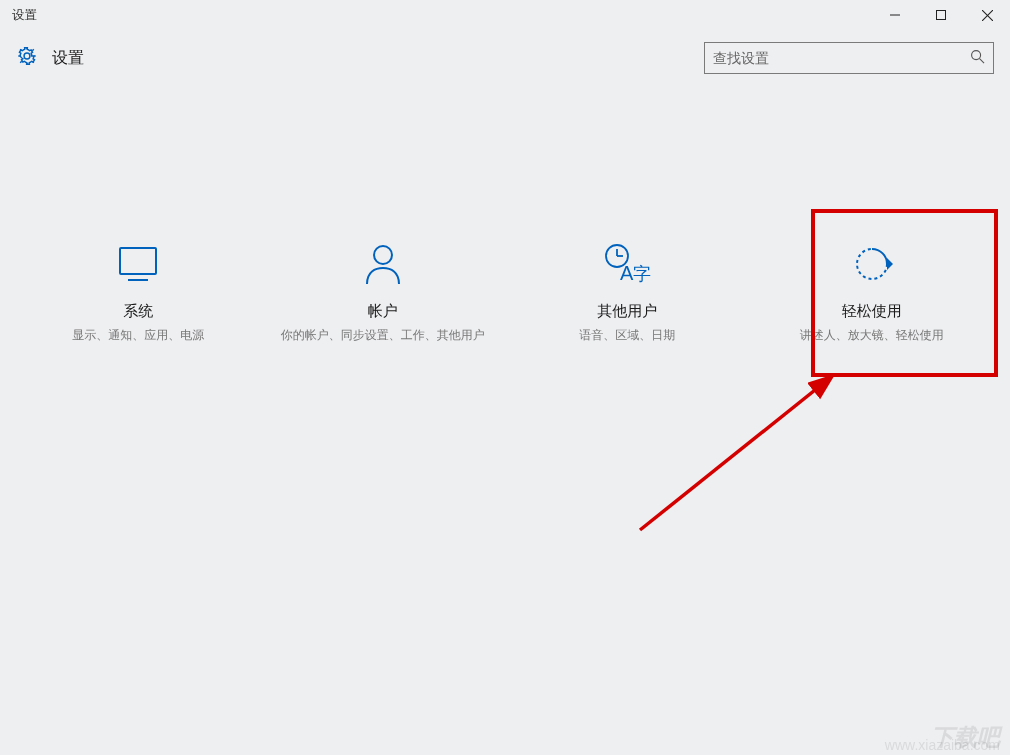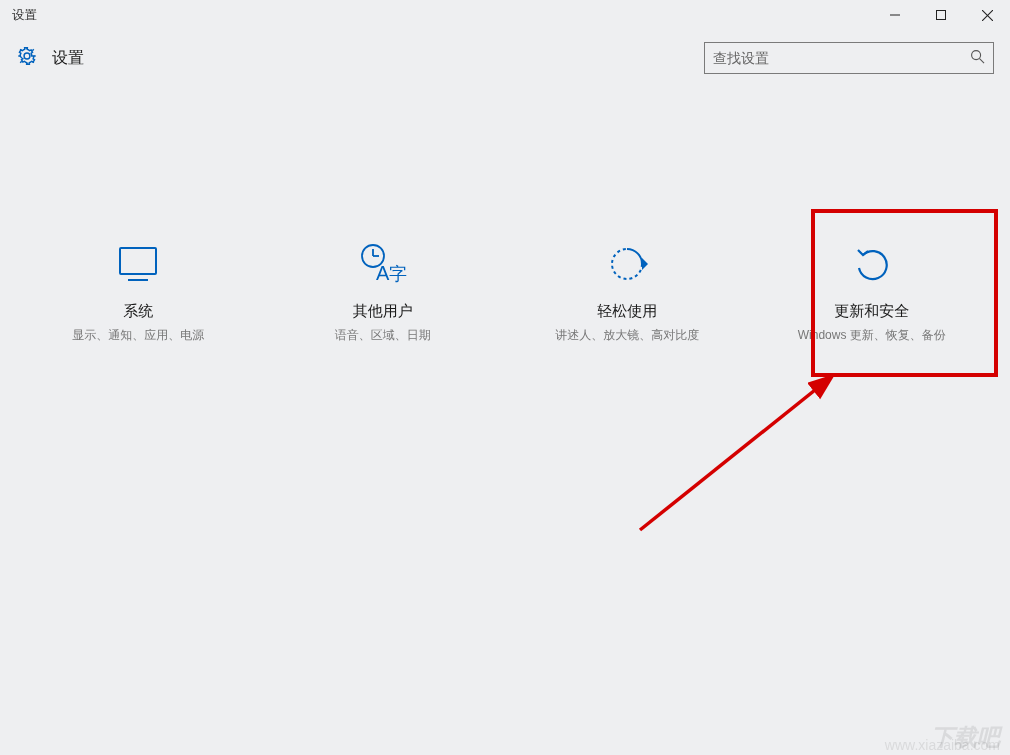--- a/index.html
+++ b/index.html
@@ -220,20 +220,30 @@
         <line x1="12" y1="36" x2="32" y2="36"></line>
       </svg>
     </div>
     <div class="tile-title">系统</div>
     <div class="tile-desc">显示、通知、应用、电源</div>
   </div>
 
 
 
 
+  <div class="tile">
+    <div class="tile-icon">
+      <svg width="40" height="44" viewBox="0 0 40 44" fill="none" stroke="#0062bd" stroke-width="2">
+        <circle cx="20" cy="13" r="9"></circle>
+        <path d="M4 42 C4 30 12 26 20 26 C28 26 36 30 36 42"></path>
+      </svg>
+    </div>
+    <div class="tile-title">帐户</div>
+    <div class="tile-desc">你的帐户、同步设置、工作、其他用户</div>
+  </div>
 
   <div class="tile">
     <div class="tile-icon">
       <svg width="48" height="44" viewBox="0 0 48 44" fill="none" stroke="#0062bd" stroke-width="1.8">
         <circle cx="14" cy="14" r="11"></circle>
         <line x1="14" y1="14" x2="14" y2="7"></line>
         <line x1="14" y1="14" x2="20" y2="14"></line>
         <text x="17" y="38" font-size="20" fill="#0062bd" stroke="none" font-family="Microsoft YaHei" font-weight="500">A</text>
         <text x="30" y="38" font-size="18" fill="#0062bd" stroke="none" font-family="Microsoft YaHei">字</text>
       </svg>
@@ -244,34 +254,24 @@
 
   <div class="tile">
     <div class="tile-icon">
       <svg width="42" height="42" viewBox="0 0 42 42" fill="none" stroke="#0062bd" stroke-width="2">
         <path d="M36 21 A15 15 0 1 1 21 6" stroke-dasharray="3 3"></path>
         <path d="M36 21 A15 15 0 0 0 21 6"></path>
         <polygon points="36,15 36,27 42,21" fill="#0062bd" stroke="none"></polygon>
       </svg>
     </div>
     <div class="tile-title">轻松使用</div>
-    <div class="tile-desc">讲述人、放大镜、高对比度</div>
-  </div>
-
-
-  <div class="tile">
-    <div class="tile-icon">
-      <svg width="42" height="42" viewBox="0 0 42 42" fill="none" stroke="#0062bd" stroke-width="2.2">
-        <path d="M8 25 A14 14 0 1 0 12 12"></path>
-        <polyline points="7,7 12,12 17,8" fill="none"></polyline>
-      </svg>
-    </div>
-    <div class="tile-title">更新和安全</div>
-    <div class="tile-desc">Windows 更新、恢复、备份</div>
-  </div>
+    <div class="tile-desc">讲述人、放大镜、轻松使用</div>
+  </div>
+
+
 
 </div>
 
 <div class="highlight-box"></div>
 
 <svg class="arrow" width="220" height="170">
   <defs>
     <marker id="arrowhead" markerWidth="8" markerHeight="8" refX="6" refY="3" orient="auto">
       <polygon points="0 0, 8 3, 0 6" fill="#d40000"></polygon>
     </marker>

